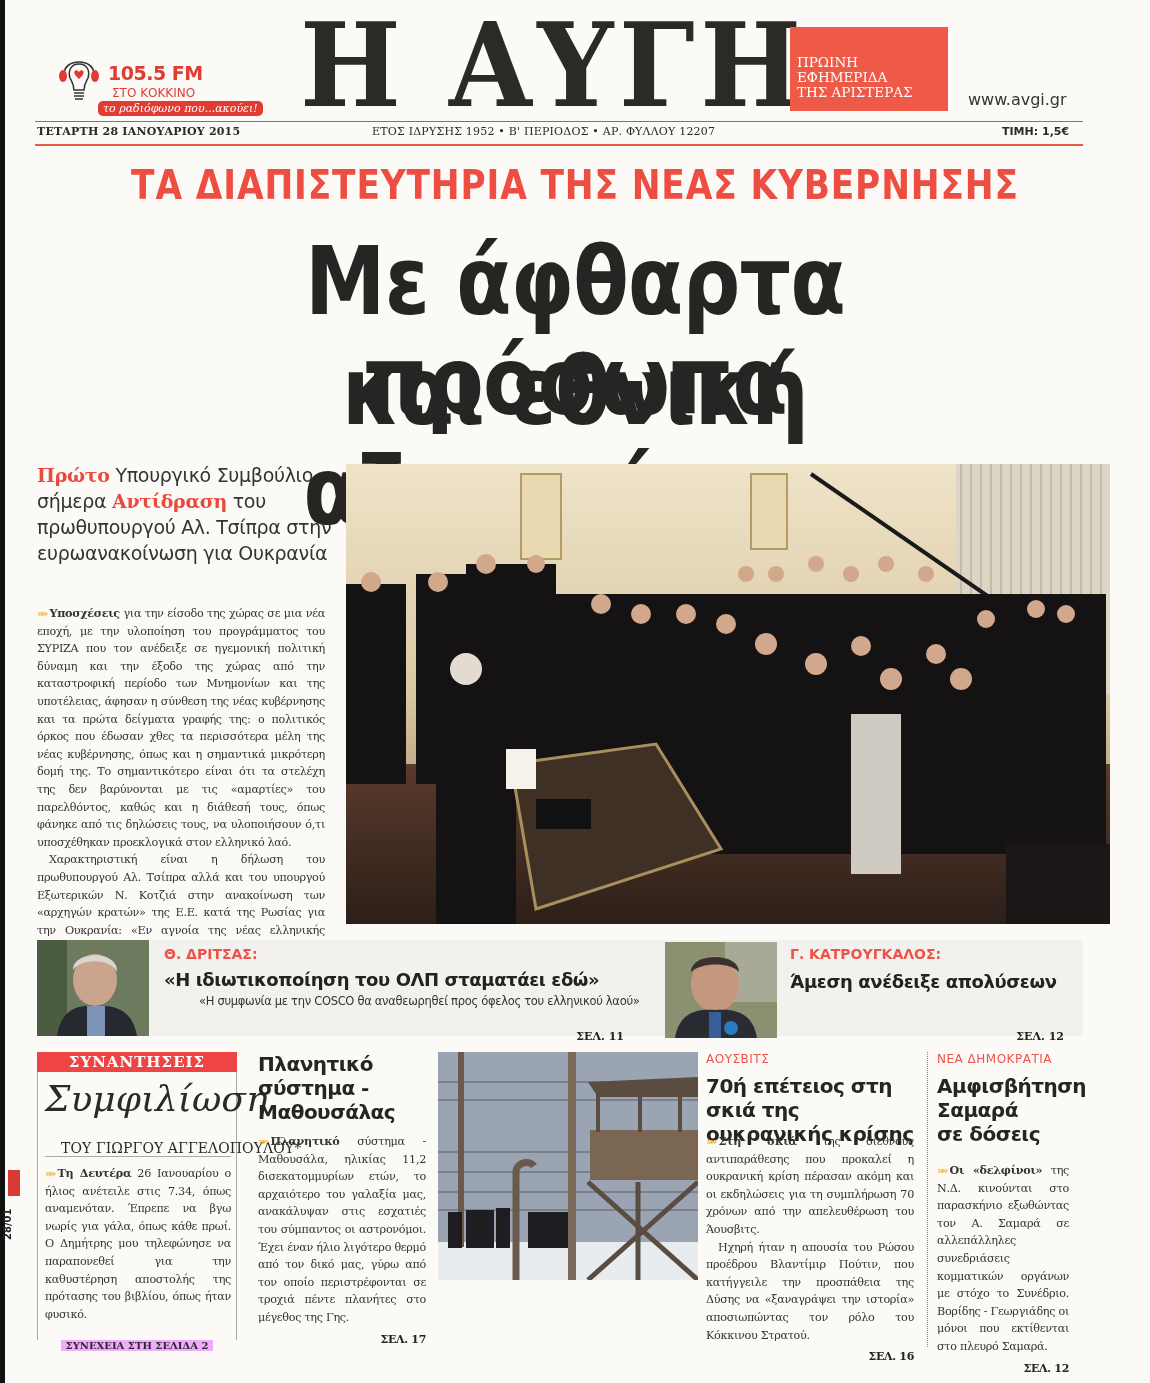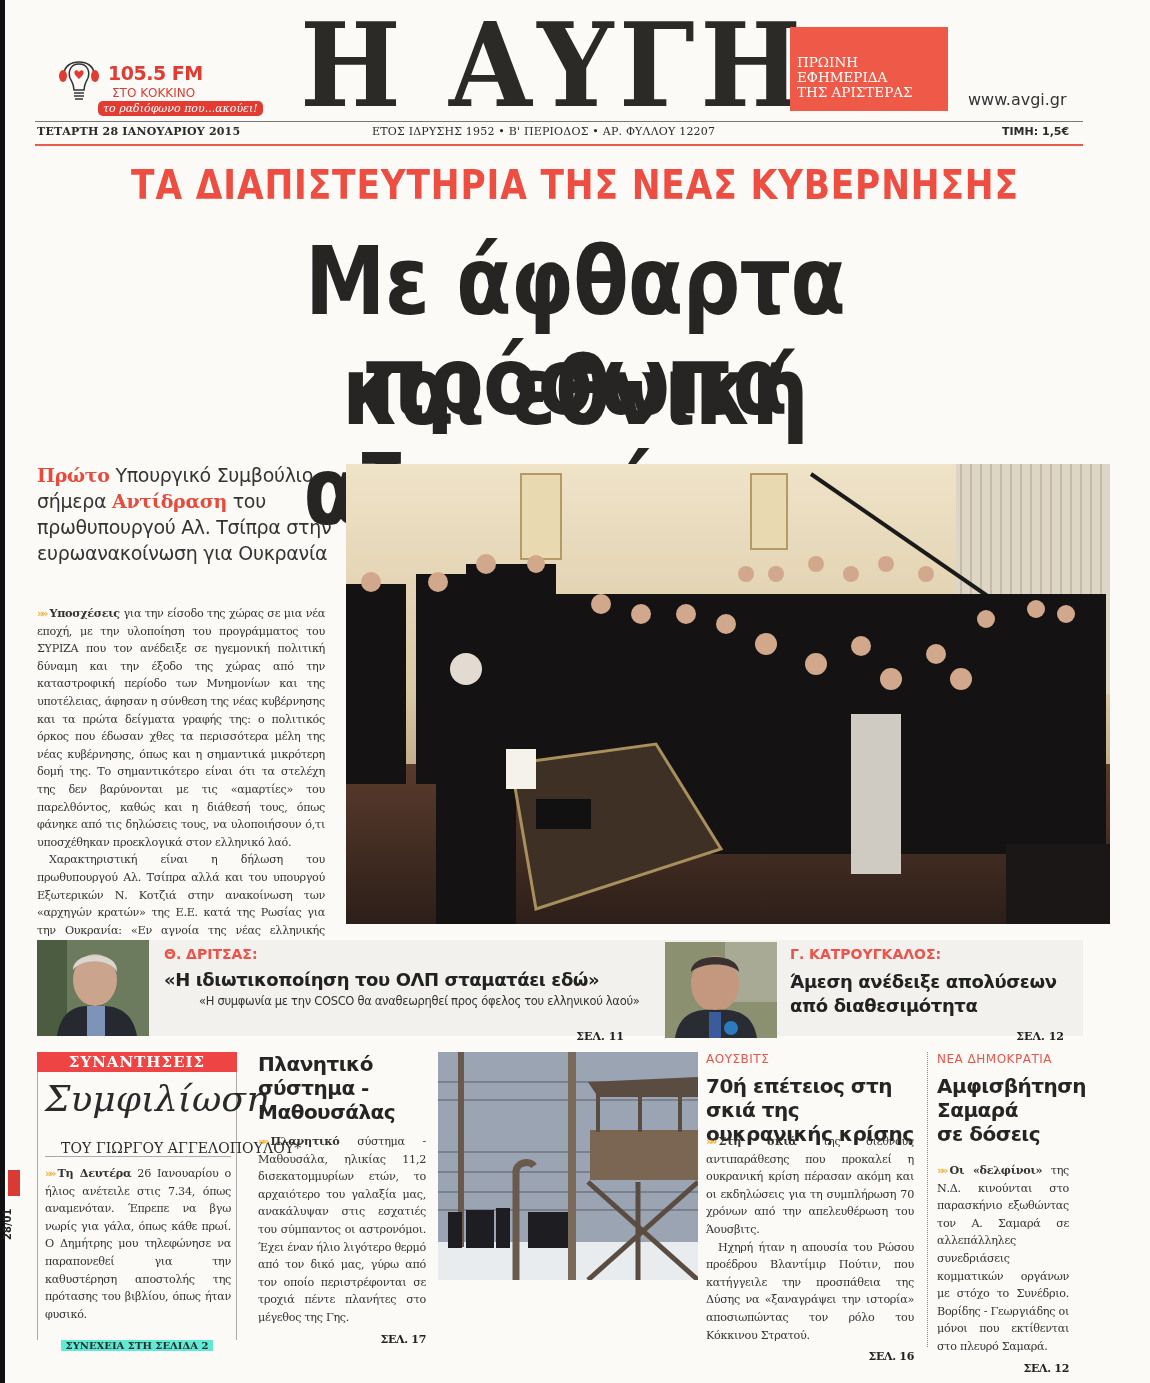--- a/index.html
+++ b/index.html
@@ -53,21 +53,21 @@
   .q-sub { font-family: "DejaVu Sans", sans-serif; font-size: 11.5px; color: #333; letter-spacing: -0.3px; }
 
   
   .box { left: 37px; top: 1052px; width: 200px; height: 298px; border-left: 1px solid #aaa; border-right: 1px solid #aaa; border-bottom: 1px solid #aaa; }
   .box-head { left: 37px; top: 1052px; width: 200px; height: 20px; background: #ef4444; color: #fff; font-family: "DejaVu Serif", serif; font-weight: bold; font-size: 15px; text-align: center; line-height: 20px; letter-spacing: 1px; }
   .box-title { left: 45px; top: 1078px; font-family: "DejaVu Serif", serif; font-style: italic; font-size: 36px; color: #2a2a2a; }
   .box-author { left: 61px; top: 1140px; font-family: "DejaVu Serif", serif; font-weight: normal; font-size: 14px; letter-spacing: 0.1px; }
   .box-rule { left: 45px; top: 1156px; width: 186px; height: 1px; background: #aaa; }
   .box-body { left: 45px; top: 1165px; width: 186px; }
   .box-cont { left: 37px; top: 1340px; width: 200px; text-align: center; font-size: 10px; font-weight: bold; background: #fbfaf7; }
-  .box-cont span { background: #5eead4; padding: 0 5px; }
+  .box-cont span { background: #f0abfc; padding: 0 5px; }
 
   .col-head { font-family: "DejaVu Sans", sans-serif; font-weight: bold; font-size: 20px; line-height: 24px; color: #262523; letter-spacing: -0.5px; }
   .col-kicker { font-family: "DejaVu Sans", sans-serif; font-size: 12px; color: #ee5248; letter-spacing: 0.5px; }
 
   .planet-head { left: 258px; top: 1052px; width: 170px; }
   .planet-body { left: 258px; top: 1133px; width: 168px; }
   .ausch-photo { left: 438px; top: 1052px; width: 260px; height: 228px; overflow: hidden; }
   .ausch-kicker { left: 706px; top: 1052px; }
   .ausch-head { left: 706px; top: 1074px; width: 210px; }
   .ausch-body { left: 706px; top: 1133px; width: 208px; }
@@ -225,21 +225,20 @@
   <rect x="60" y="0" width="52" height="60" fill="#a8aa96"></rect>
   <ellipse cx="50" cy="42" rx="24" ry="28" fill="#c4987e"></ellipse>
   <path d="M26 30 C26 10 74 10 74 30 C66 20 36 20 26 30 Z" fill="#3a3230"></path>
   <path d="M10 96 C14 72 30 66 50 68 C72 66 88 72 92 96 Z" fill="#2a2c34"></path>
   <rect x="44" y="70" width="12" height="26" fill="#3b5c9a"></rect>
   <circle cx="66" cy="86" r="7" fill="#2b7bc0"></circle>
 </svg>
 <div class="abs q-kicker" style="left:790px;top:946px;">Γ. ΚΑΤΡΟΥΓΚΑΛΟΣ:</div>
 <div class="abs q-head" style="left:790px;top:970px;">
   <div>Άμεση ανέδειξε απολύσεων</div>
-  <div>από διαθεσιμότητα</div>
 </div>
 <div class="abs sel" style="left:1000px;top:1018px;width:64px;">ΣΕΛ. 12</div>
 
 <div class="abs box"></div>
 <div class="abs box-head">ΣΥΝΑΝΤΗΣΕΙΣ</div>
 <div class="abs box-title">Συμφιλίωση</div>
 <div class="abs box-author">ΤΟΥ ΓΙΩΡΓΟΥ ΑΓΓΕΛΟΠΟΥΛΟΥ*</div>
 <div class="abs box-rule"></div>
 <div class="abs body-text box-body">
   <span class="chev">»»</span><span class="bold-b">Τη Δευτέρα</span><span> 26 Ιανουαρίου ο ήλιος ανέτειλε στις 7.34, όπως αναμενόταν. Έπρεπε να βγω νωρίς για γάλα, όπως κάθε πρωί. Ο Δημήτρης μου τηλεφώνησε να παραπονεθεί για την καθυστέρηση αποστολής της πρότασης του βιβλίου, όπως ήταν φυσικό.</span>

